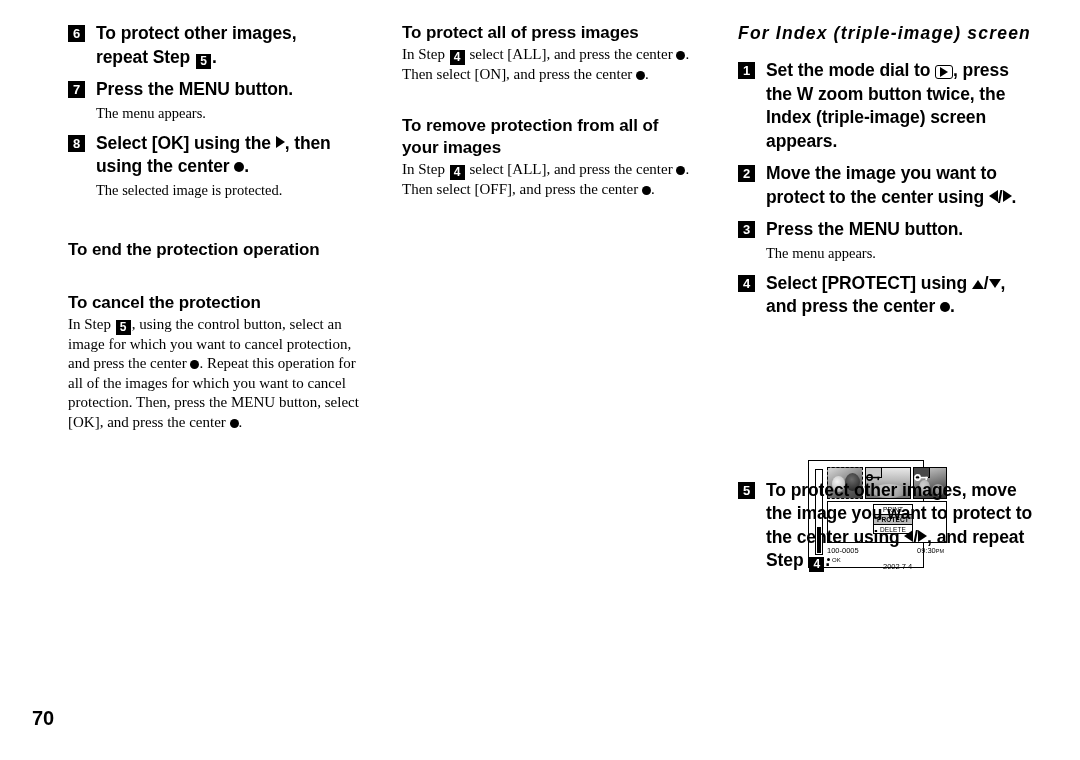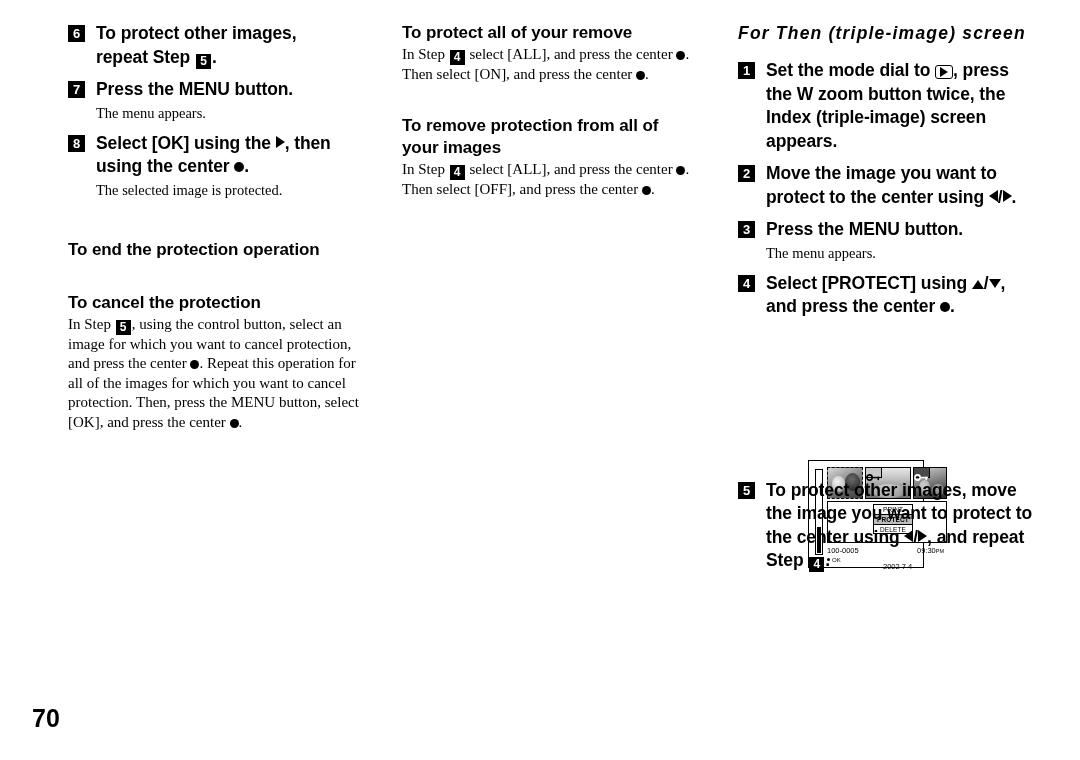--- a/index.html
+++ b/index.html
@@ -254,21 +254,21 @@
     display:inline-block; width:3px;height:3px;background:#000;border-radius:50%;
     vertical-align: 1px; margin-right: 2px;
   }
 
   
   .pageno {
     position: absolute;
     left: 32px; bottom: 28px;
     font-family: "Liberation Sans", sans-serif;
     font-weight: bold;
-    font-size: 25px;
+    font-size: 20px;
     line-height: 28px;
     text-align: center;
   }
 </style>
 </head>
 <body>
 
 <div class="page">
 
   <div class="col col-1">
@@ -314,21 +314,21 @@
         <span class="badge-inline">5</span><span>, using the control button, select an image for which you want to cancel protection, and press the center</span>
         <span class="dot-sm"></span><span>. Repeat this operation for all of the images for which you want to cancel protection. Then, press the MENU button, select [OK], and press the center</span>
         <span class="dot-sm"></span><span>.</span>
       </div>
     </div>
   </div>
 
   <div class="col col-2">
 
     <div>
-      <div class="sec-head">To protect all of your remove</div>
+      <div class="sec-head">To protect all of press images</div>
       <div class="sec-body">
         <span>In Step</span>
         <span class="badge-inline">4</span>
         <span>select [ALL], and press the center</span>
         <span class="dot-sm"></span><span>. Then select [ON], and press the center</span>
         <span class="dot-sm"></span><span>.</span>
       </div>
     </div>
 
     <div class="gap-lg"></div>
@@ -340,21 +340,21 @@
         <span class="badge-inline">4</span>
         <span>select [ALL], and press the center</span>
         <span class="dot-sm"></span><span>. Then select [OFF], and press the center</span>
         <span class="dot-sm"></span><span>.</span>
       </div>
     </div>
   </div>
 
   <div class="col col-3">
 
-    <div class="ital-head">For Then (triple-image) screen</div>
+    <div class="ital-head">For Index (triple-image) screen</div>
 
     <div class="step">
       <span class="badge">1</span>
       <div class="step-title">
         <span>Set the mode dial to</span>
         <span class="dial-box"><span class="tri-r"></span></span><span>, press the W zoom button twice, the Index (triple-image) screen appears.</span>
       </div>
     </div>
 
     <div class="step">

